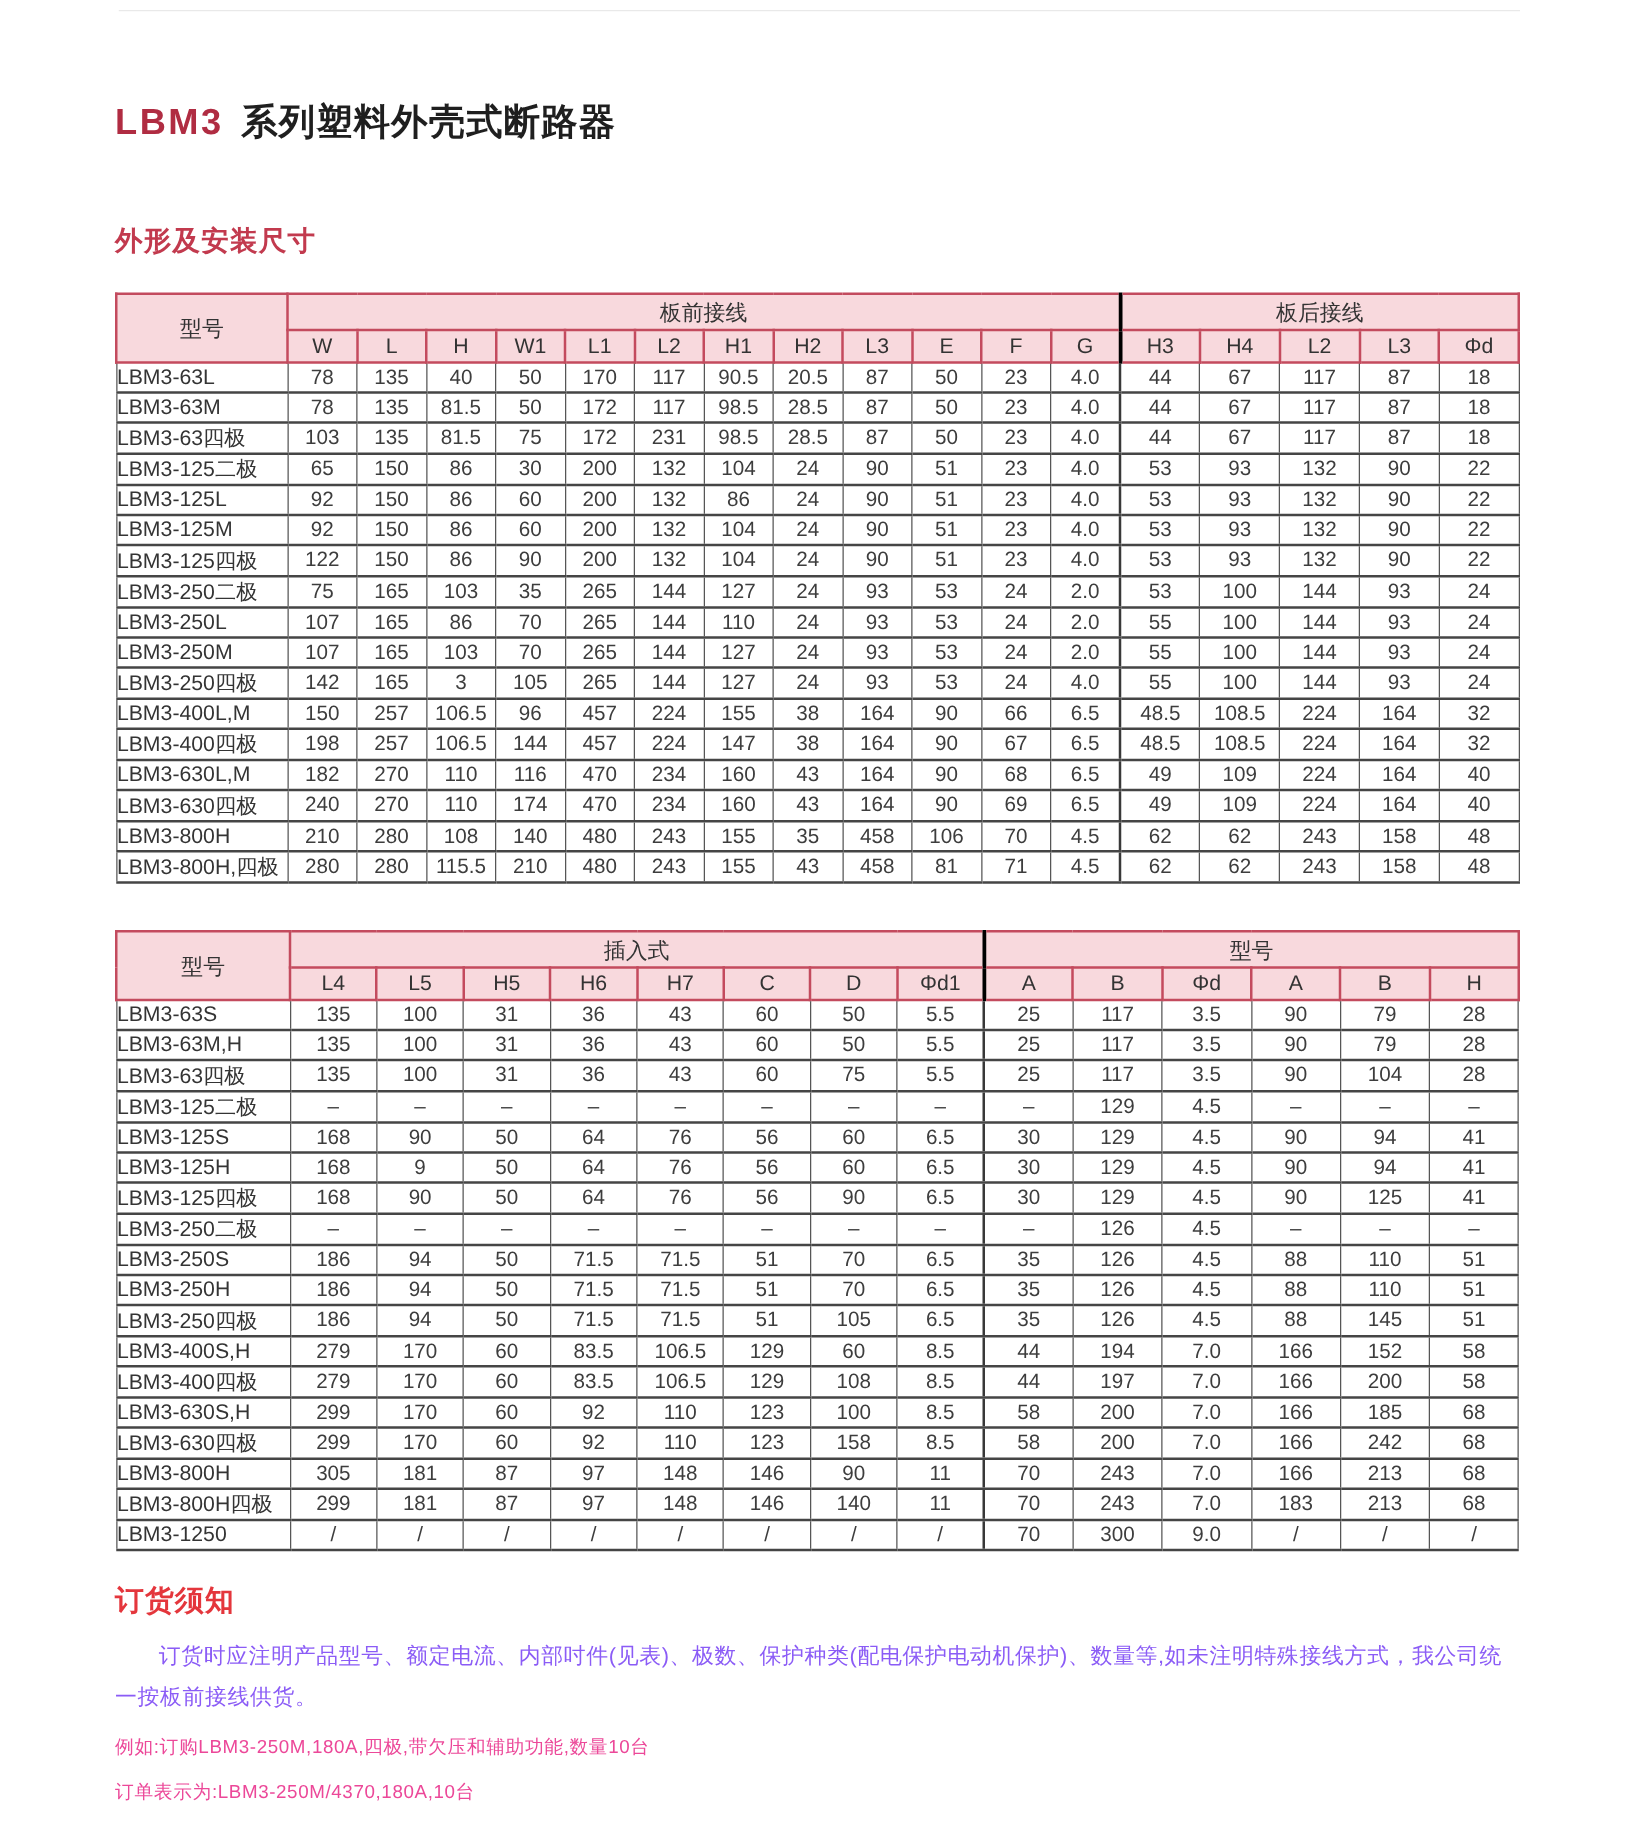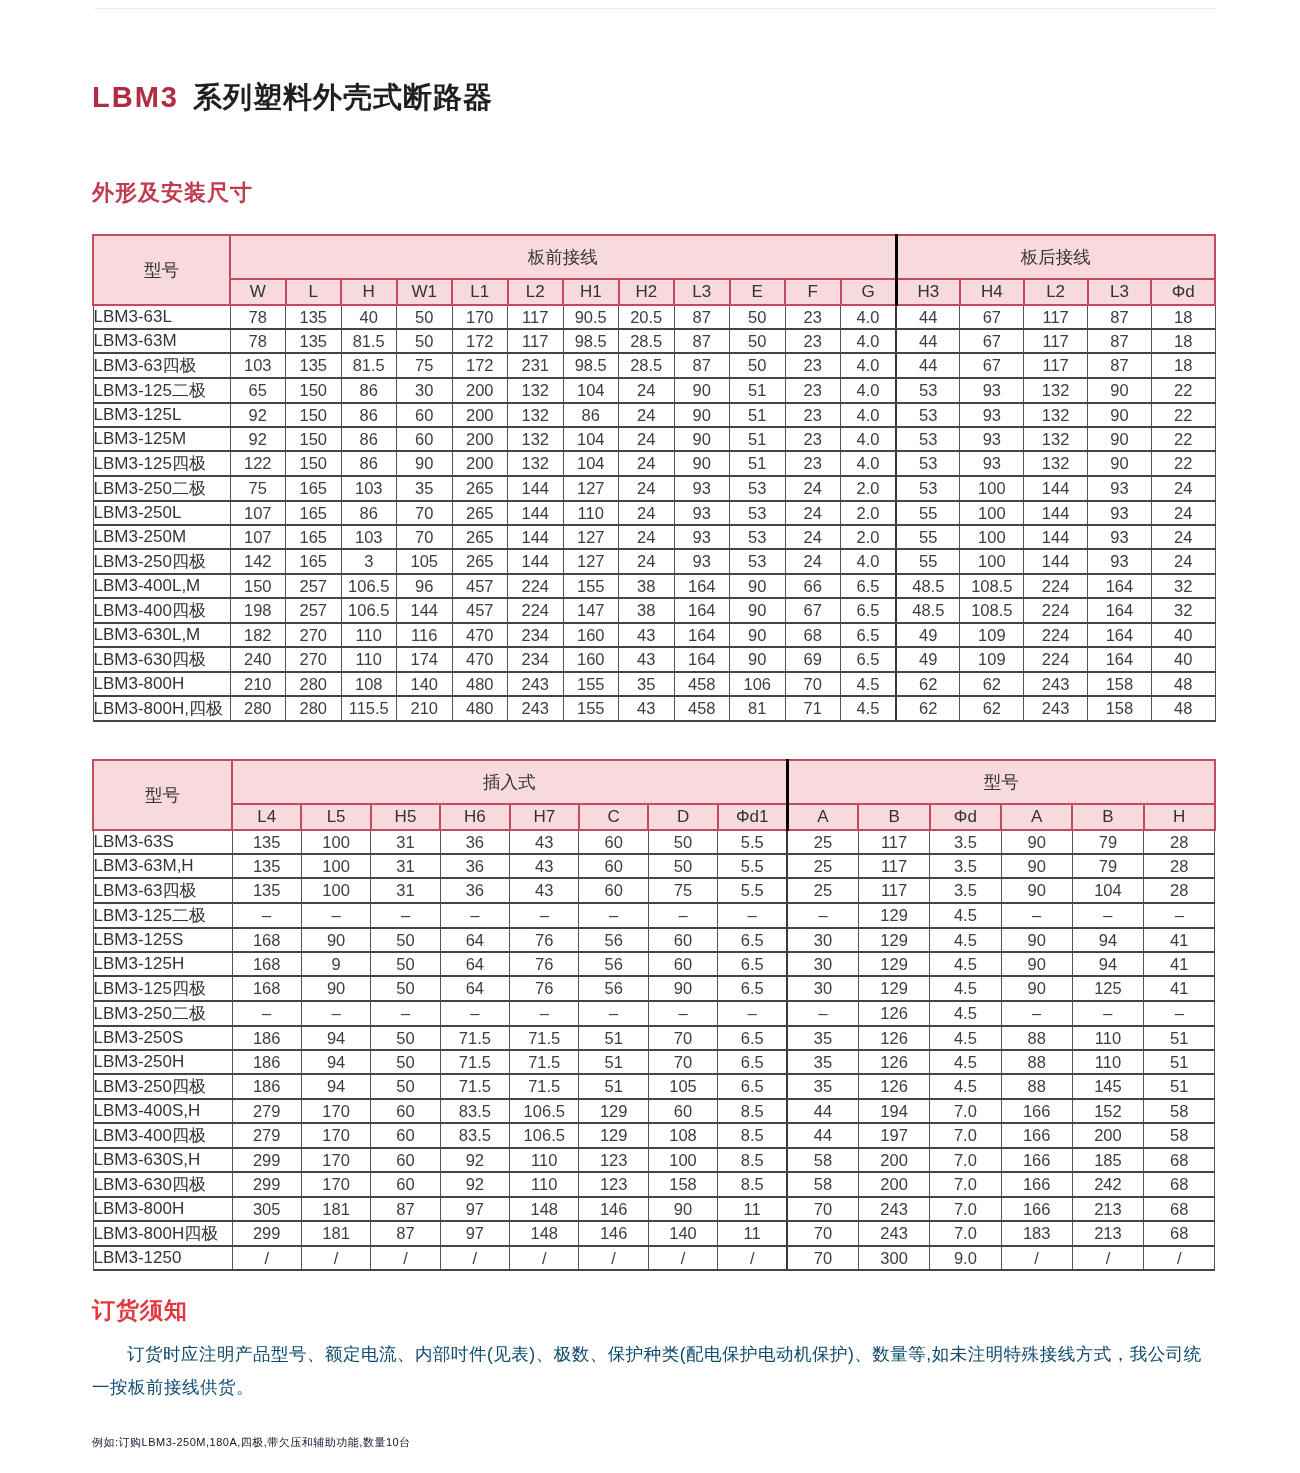--- a/index.html
+++ b/index.html
@@ -48,21 +48,21 @@
     table-layout: fixed;
     font-size: 16.5px;
     color: #3d3d3d;
   }
   table.dim th {
     background: #f8d9dd;
     font-weight: normal;
     color: #333;
     border: 2px solid #c34b5e;
   }
-  table.dim th.group-h { height: 44px; font-size: 17.5px; }
+  table.dim th.group-h { height: 29px; font-size: 17.5px; }
   table.dim th.col-h   { height: 26px; font-size: 17px; }
   table.dim th.model-h { font-size: 17.5px; }
   table.dim th.gsep { border-left: 3px solid #000000; }
   table.dim td {
     height: 24px;
     text-align: center;
     border-left: 1.5px solid #565656;
     border-right: 1.5px solid #565656;
     border-top: 2px solid #454545;
     border-bottom: 2px solid #454545;
@@ -82,29 +82,29 @@
     margin-top: 24px;
     font-size: 23px;
     font-weight: bold;
     color: #e4363c;
     letter-spacing: 1px;
   }
   .notice-paragraph {
     margin-top: 12px;
     font-size: 17.5px;
     line-height: 33px;
-    color: #0c4a6e;
+    color: #8b5cf6;
     text-indent: 2em;
     letter-spacing: 0.5px;
   }
   .notice-line {
-    margin-top: 26px;
-    font-size: 11px;
+    margin-top: 11px;
+    font-size: 15px;
     line-height: 25px;
-    color: #0f172a;
+    color: #ec4899;
     letter-spacing: 0.5px;
   }
 </style>
 </head>
 <body>
 
 <div class="topline"></div>
 
 <div class="inner">
 

